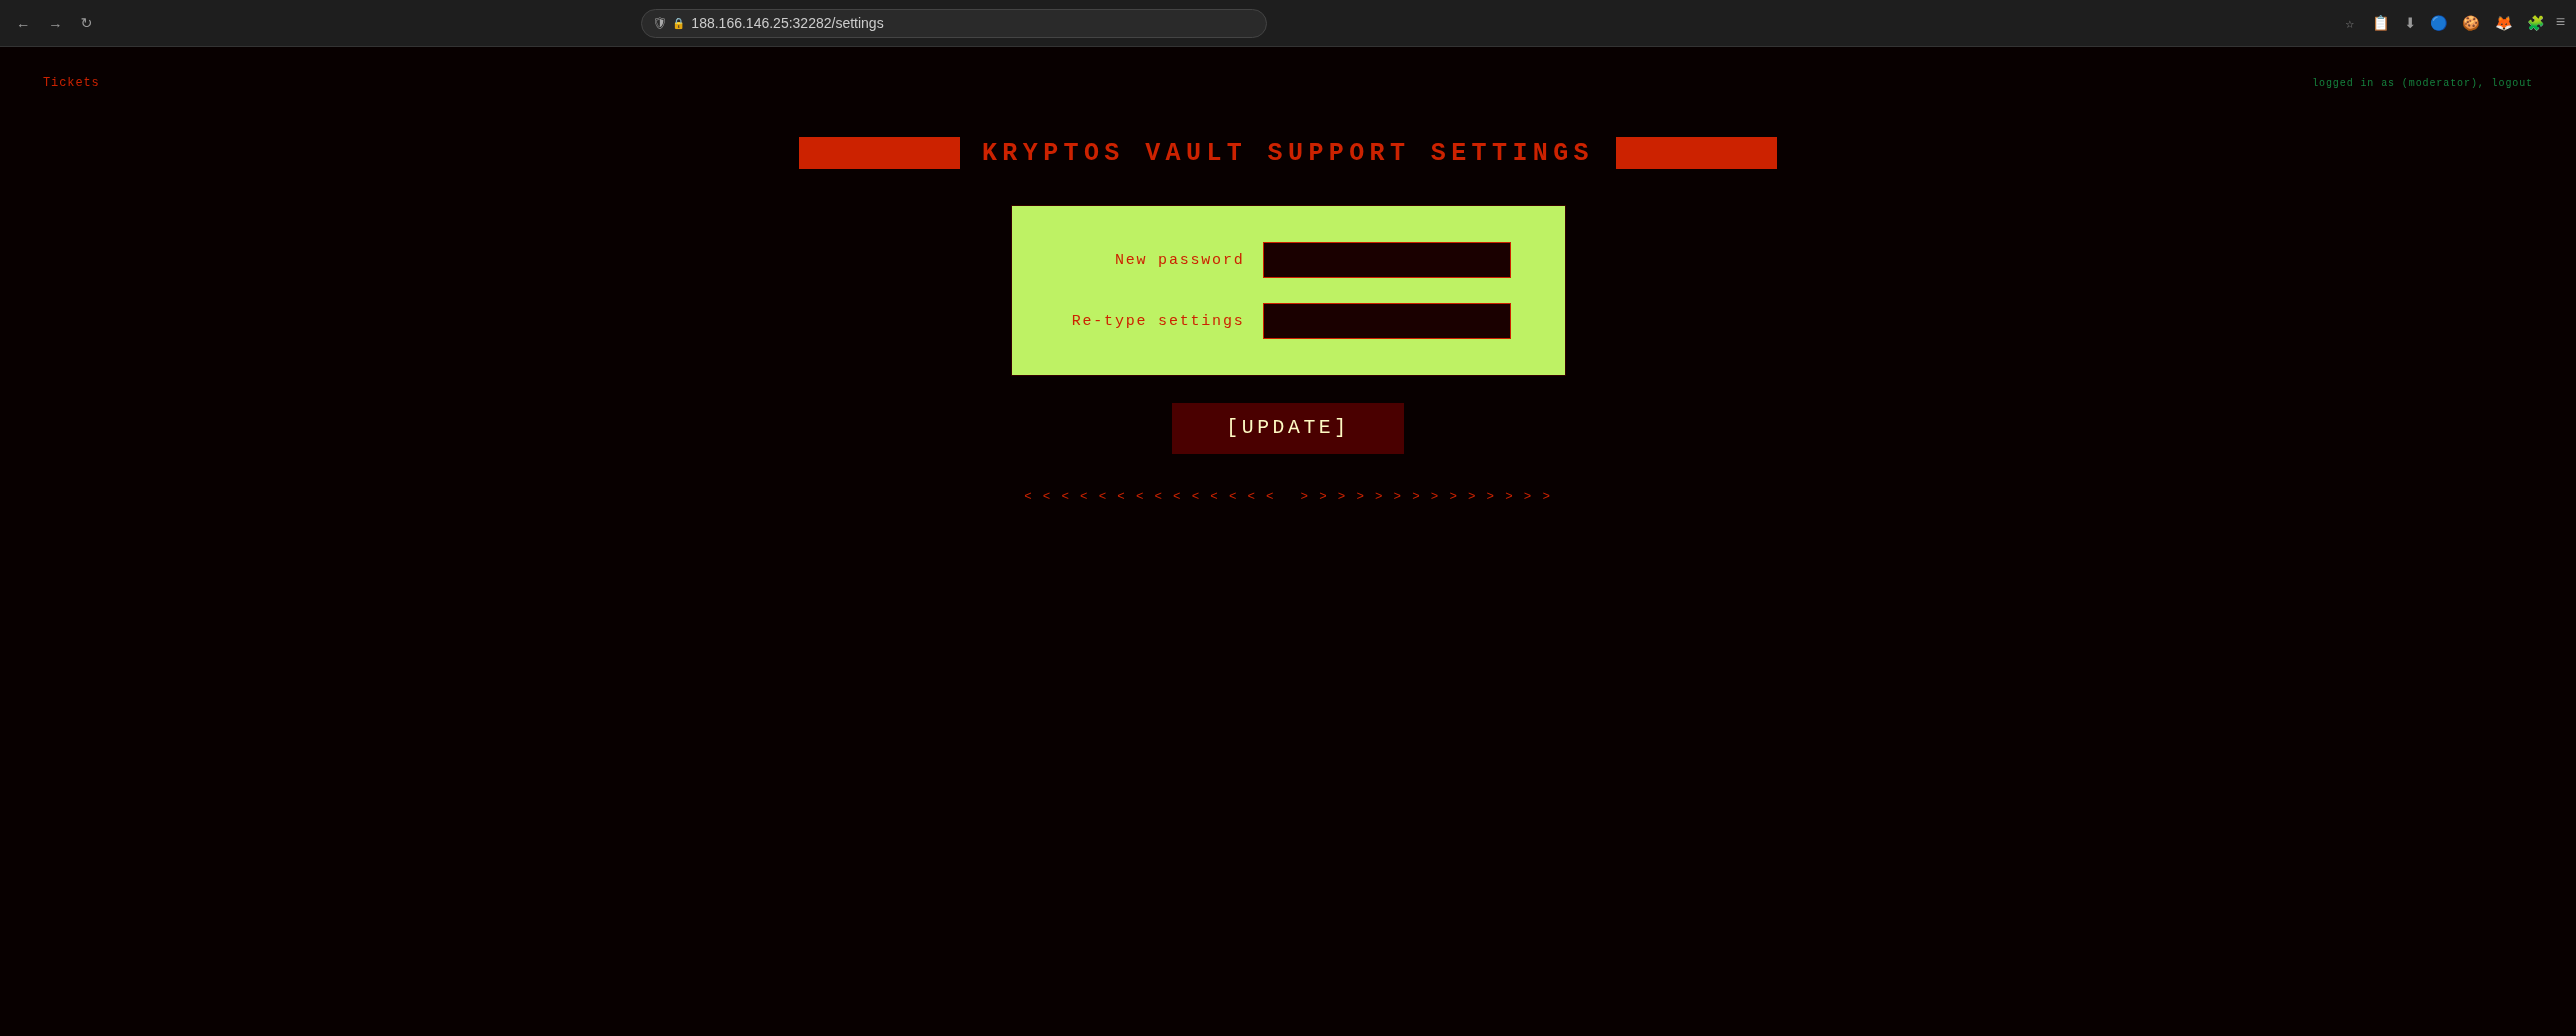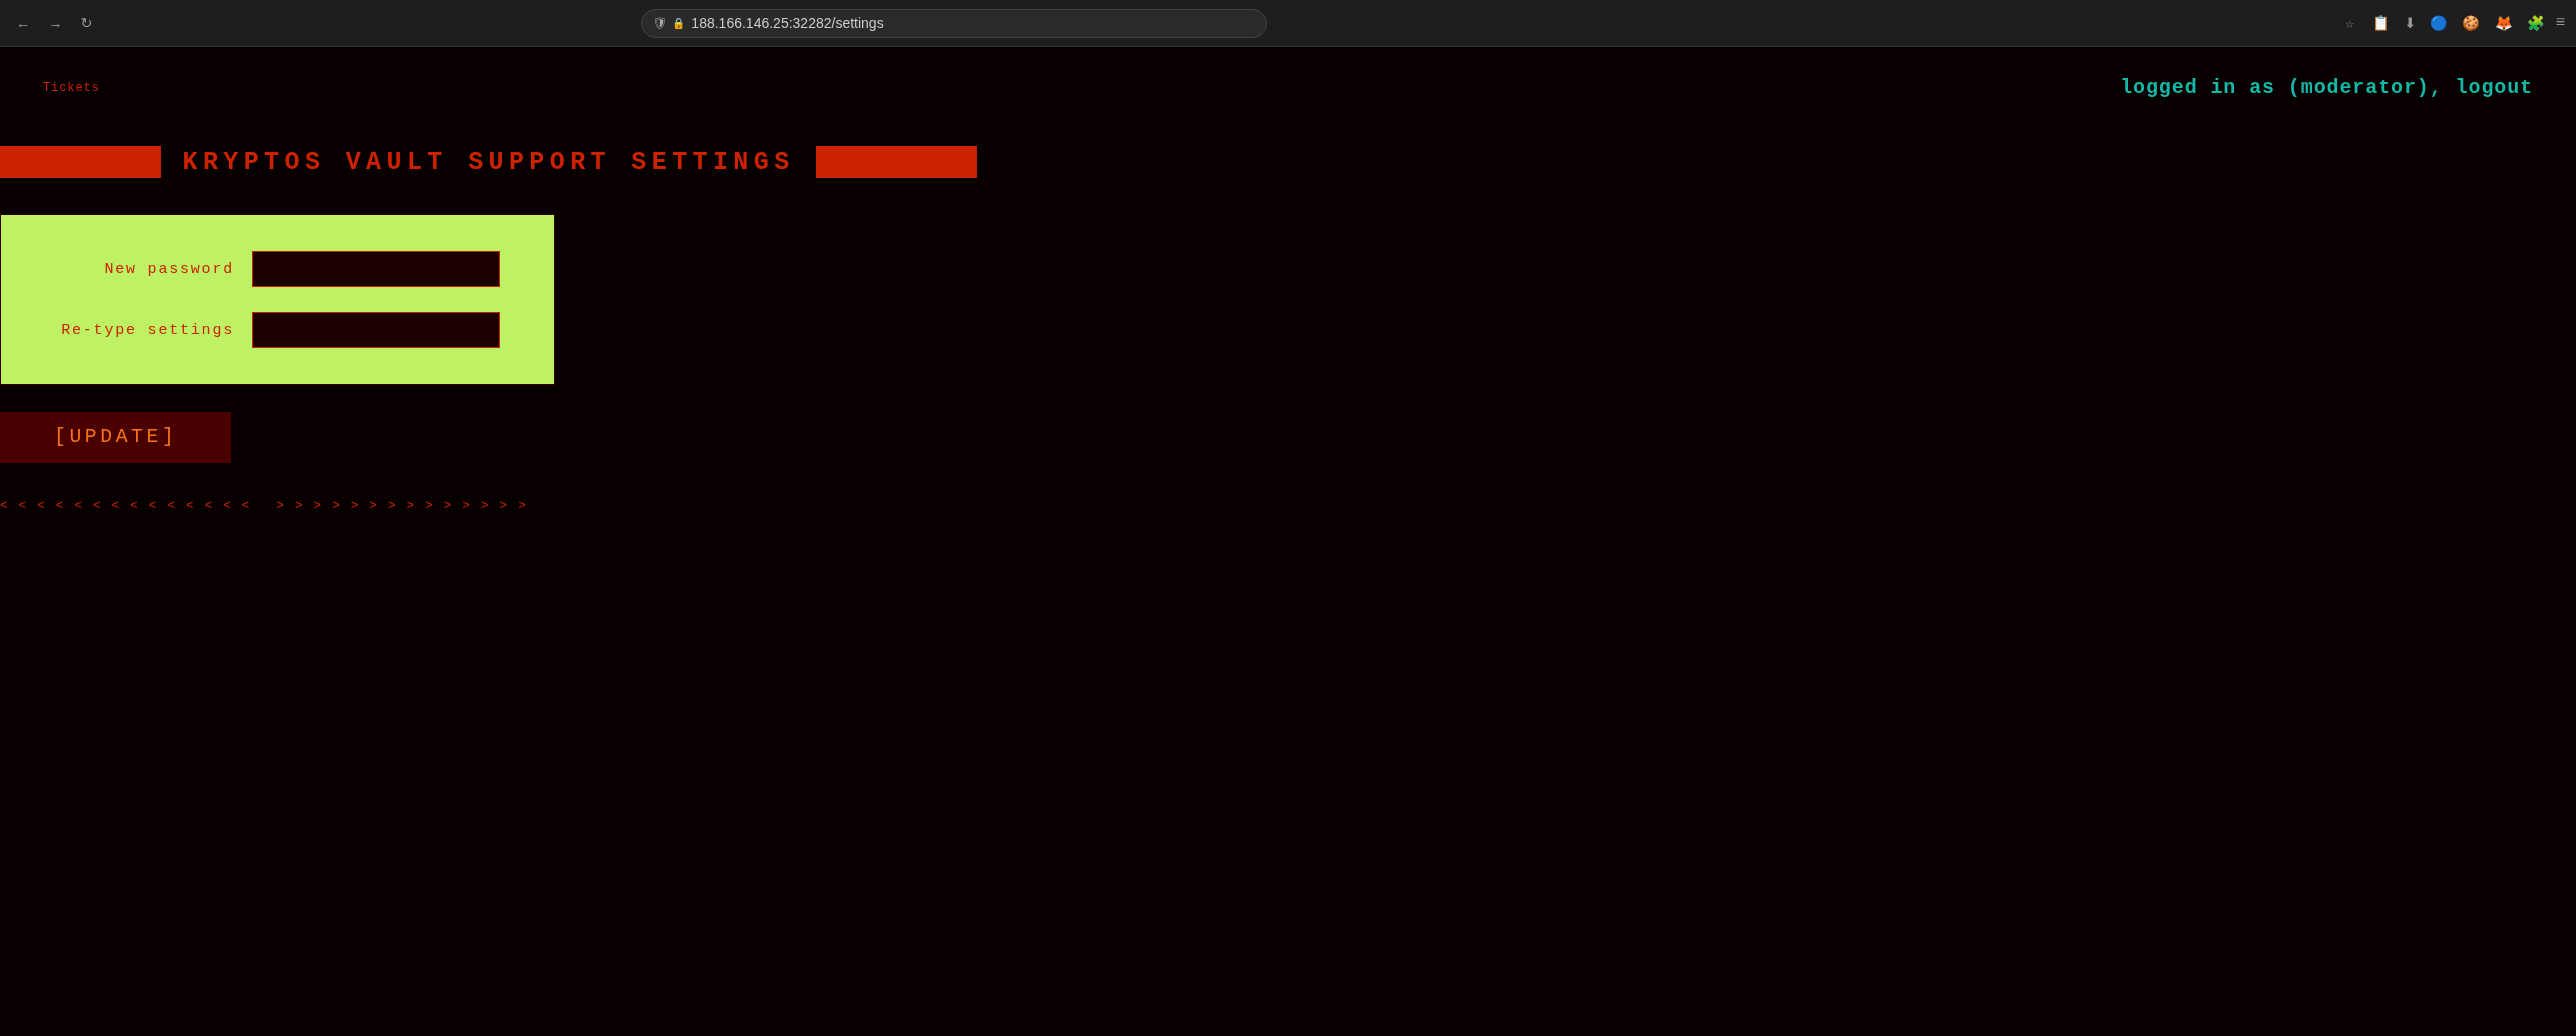--- a/index.html
+++ b/index.html
@@ -115,32 +115,31 @@
     .nav-tickets-link {
       color: #cc2200;
       font-family: 'Courier New', Courier, monospace;
       font-size: 12px;
       text-decoration: none;
       letter-spacing: 0.9px;
       cursor: pointer;
     }
 
     .nav-user-info {
-      color: #14b8a6;
-      font-family: 'Courier New', Courier, monospace;
-      font-size: 20px;
+      color: #15803d;
+      font-family: 'Courier New', Courier, monospace;
+      font-size: 10px;
       letter-spacing: 0.9px;
-      font-weight: bold;
     }
 
     
     .main-content {
       display: flex;
       flex-direction: column;
-      align-items: flex-start;
+      align-items: center;
       padding: 18px 0 54px;
     }
 
     
     .page-title-container {
       display: flex;
       align-items: center;
       gap: 21.5px;
       margin-bottom: 36px;
     }
@@ -205,21 +204,21 @@
       font-size: 14.3px;
       padding: 9px 12.5px;
       width: 304px;
       outline: none;
     }
 
     
     .update-button {
       background-color: #4a0000;
       border: none;
-      color: #f97316;
+      color: #fef9c3;
       font-family: 'Courier New', Courier, monospace;
       font-size: 19.7px;
       letter-spacing: 3.6px;
       padding: 14.3px 54px;
       cursor: pointer;
       margin-bottom: 36px;
     }
 
     
     .chevron-row {

